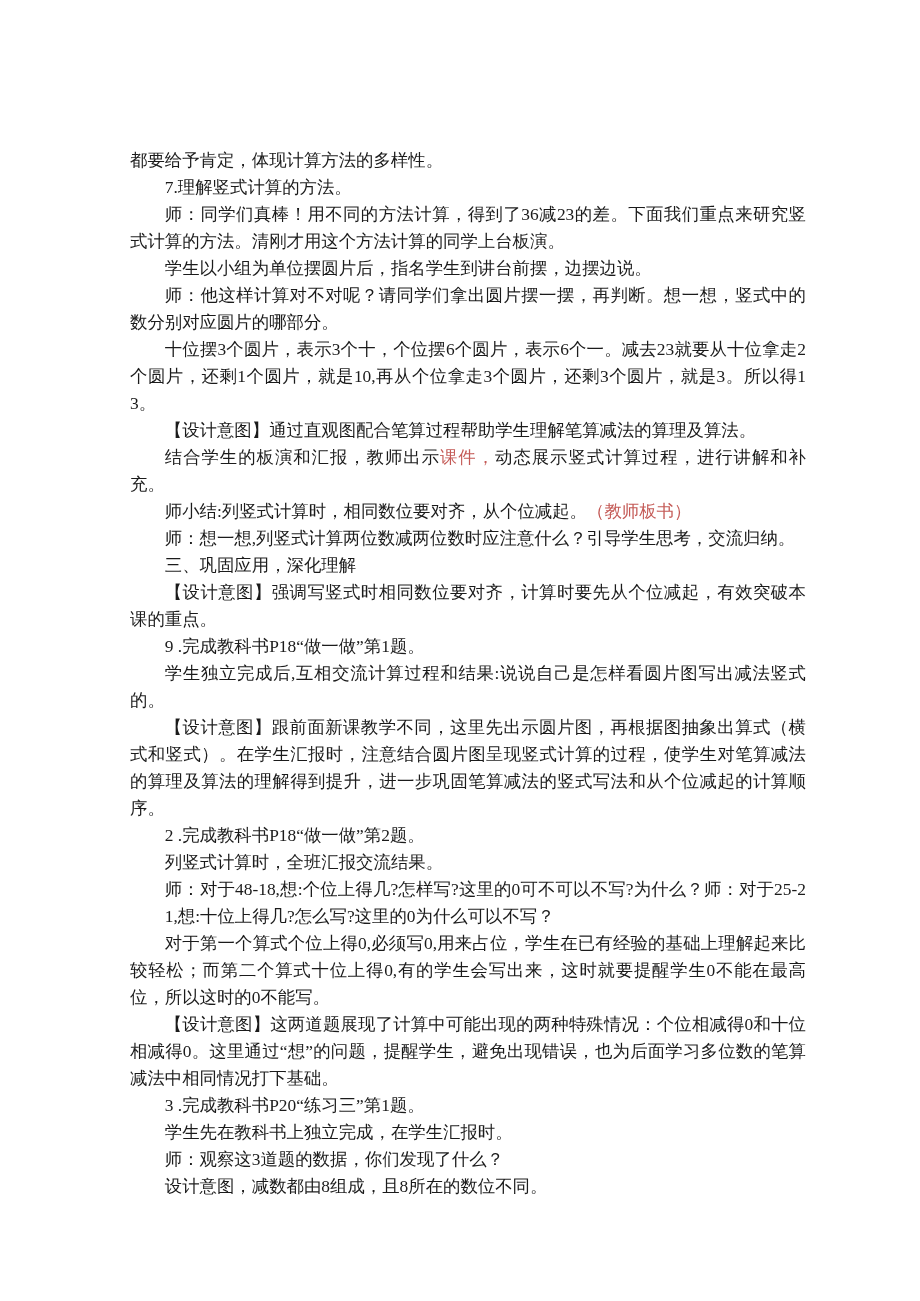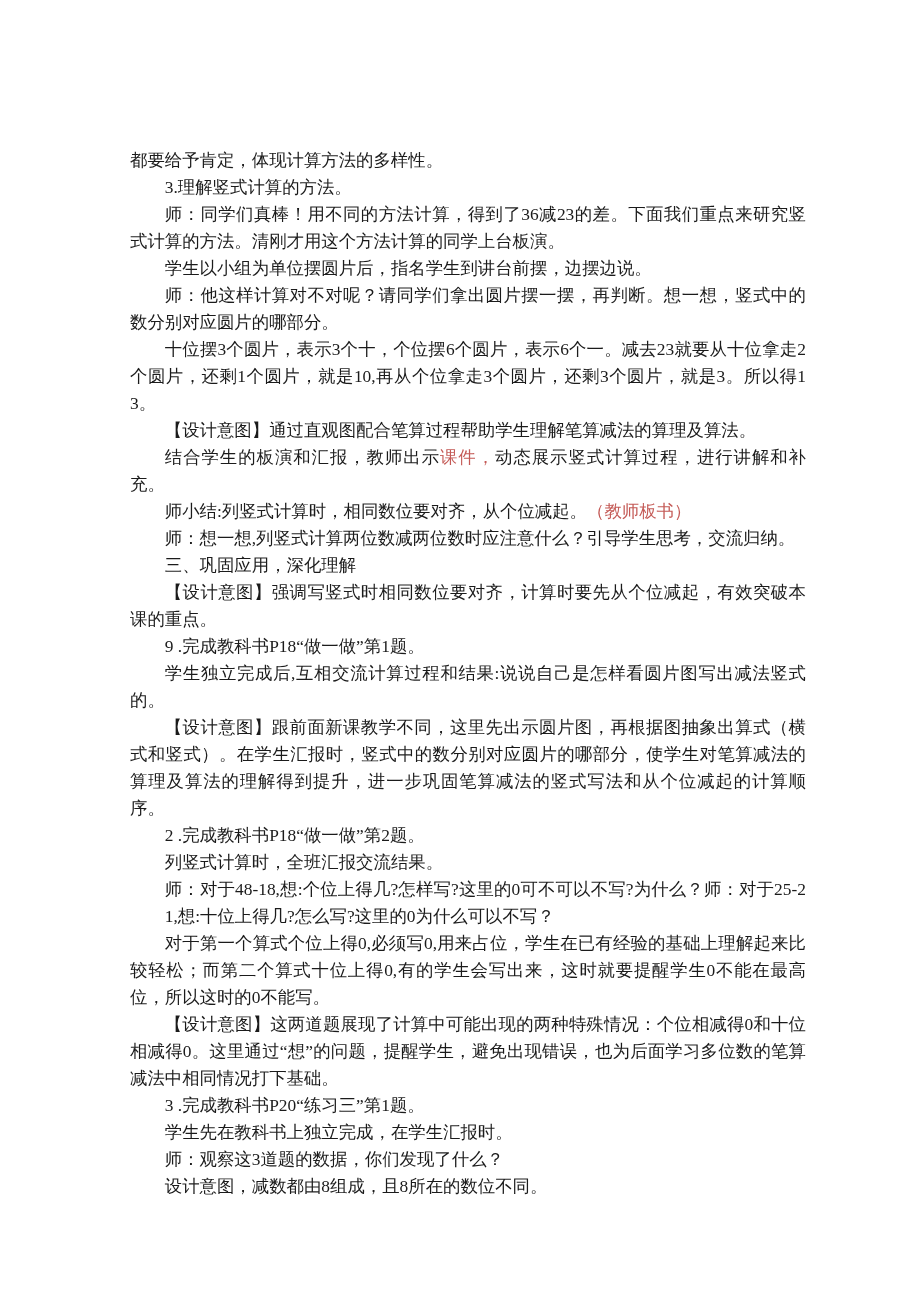--- a/index.html
+++ b/index.html
@@ -50,21 +50,21 @@
   }
 </style>
 </head>
 <body>
 
 <div class="doc-page">
   <div class="doc-body">
 
     <p class="para cont"><span>都要给予肯定，体现计算方法的多样性。</span></p>
 
-    <p class="para"><span>3.理解竖式计算的方法。</span></p>
+    <p class="para"><span>7.理解竖式计算的方法。</span></p>
 
     <p class="para"><span>师：同学们真棒！用不同的方法计算，得到了36减23的差。下面我们重点来研究竖式计算的方法。清刚才用这个方法计算的同学上台板演。</span></p>
 
     <p class="para"><span>学生以小组为单位摆圆片后，指名学生到讲台前摆，边摆边说。</span></p>
 
     <p class="para"><span>师：他这样计算对不对呢？请同学们拿出圆片摆一摆，再判断。想一想，竖式中的数分别对应圆片的哪部分。</span></p>
 
     <p class="para"><span>十位摆3个圆片，表示3个十，个位摆6个圆片，表示6个一。减去23就要从十位拿走2个圆片，还剩1个圆片，就是10,再从个位拿走3个圆片，还剩3个圆片，就是3。所以得13。</span></p>
 
     <p class="para"><span>【设计意图】通过直观图配合笔算过程帮助学生理解笔算减法的算理及算法。</span></p>
@@ -76,21 +76,21 @@
     <p class="para hang"><span>师：想一想,列竖式计算两位数减两位数时应注意什么？引导学生思考，交流归纳。</span></p>
 
     <p class="para"><span>三、巩固应用，深化理解</span></p>
 
     <p class="para"><span>【设计意图】强调写竖式时相同数位要对齐，计算时要先从个位减起，有效突破本课的重点。</span></p>
 
     <p class="para"><span>9 .完成教科书P18“做一做”第1题。</span></p>
 
     <p class="para"><span>学生独立完成后,互相交流计算过程和结果:说说自己是怎样看圆片图写出减法竖式的。</span></p>
 
-    <p class="para"><span>【设计意图】跟前面新课教学不同，这里先出示圆片图，再根据图抽象出算式（横式和竖式）。在学生汇报时，竖式中的数分别对应圆片的哪部分，使学生对笔算减法的算理及算法的理解得到提升，进一步巩固笔算减法的竖式写法和从个位减起的计算顺序。</span></p>
+    <p class="para"><span>【设计意图】跟前面新课教学不同，这里先出示圆片图，再根据图抽象出算式（横式和竖式）。在学生汇报时，注意结合圆片图呈现竖式计算的过程，使学生对笔算减法的算理及算法的理解得到提升，进一步巩固笔算减法的竖式写法和从个位减起的计算顺序。</span></p>
 
     <p class="para"><span>2 .完成教科书P18“做一做”第2题。</span></p>
 
     <p class="para"><span>列竖式计算时，全班汇报交流结果。</span></p>
 
     <p class="para hang"><span>师：对于48-18,想:个位上得几?怎样写?这里的0可不可以不写?为什么？师：对于25-21,想:十位上得几?怎么写?这里的0为什么可以不写？</span></p>
 
     <p class="para"><span>对于第一个算式个位上得0,必须写0,用来占位，学生在已有经验的基础上理解起来比较轻松；而第二个算式十位上得0,有的学生会写出来，这时就要提醒学生0不能在最高位，所以这时的0不能写。</span></p>
 
     <p class="para"><span>【设计意图】这两道题展现了计算中可能出现的两种特殊情况：个位相减得0和十位相减得0。这里通过“想”的问题，提醒学生，避免出现错误，也为后面学习多位数的笔算减法中相同情况打下基础。</span></p>

